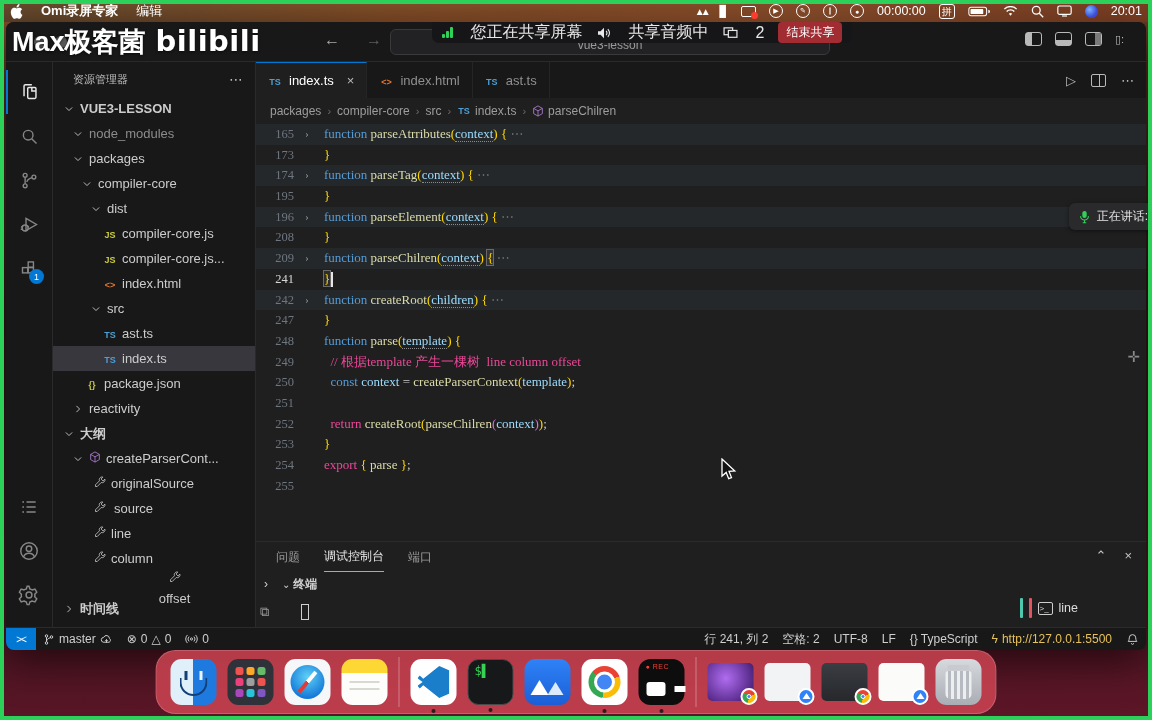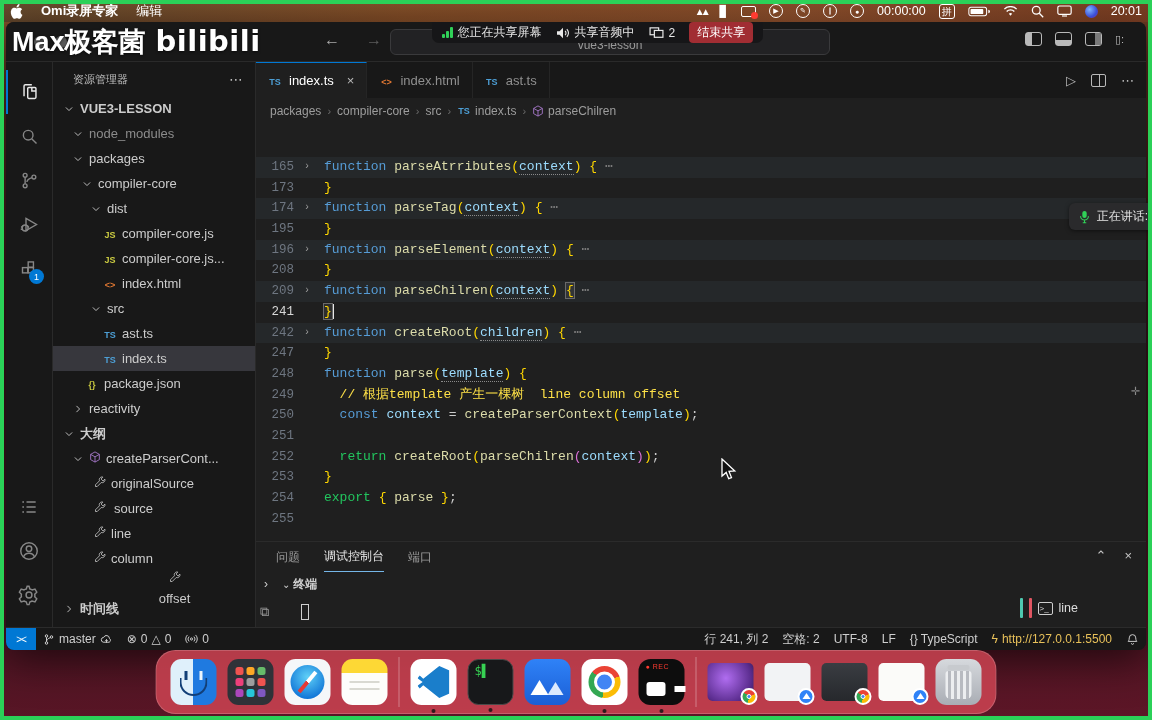--- a/index.html
+++ b/index.html
@@ -28,21 +28,21 @@
 
   
   .watermark { position:absolute; left:12px; top:24px; z-index:600; color:#fff; display:flex; align-items:baseline; gap:10px;
     text-shadow:0 1px 3px rgba(0,0,0,.6); pointer-events:none; }
   .watermark .wm-cn { font-size:27px; font-weight:bold; }
   .watermark .wm-logo { font-size:29px; font-weight:900; letter-spacing:.5px; font-family:"DejaVu Sans",sans-serif; }
 
   
   .sharebar { position:absolute; left:432px; top:22px; height:21px; z-index:550; display:flex; align-items:center; gap:14px;
     background:#161618; border-radius:0 0 7px 7px; padding:0 10px; }
-  .sharebar .seg { display:flex; align-items:center; gap:5px; color:#e8e8e8; font-size:12px; white-space:nowrap; }
+  .sharebar .seg { display:flex; align-items:center; gap:18px; color:#e8e8e8; font-size:16px; white-space:nowrap; }
   .sig-bars { display:inline-flex; align-items:flex-end; gap:1.5px; height:11px; }
   .sig-bars i { width:2.5px; background:#30d158; border-radius:1px; }
   .sig-bars i:nth-child(1){height:4px} .sig-bars i:nth-child(2){height:7px} .sig-bars i:nth-child(3){height:11px}
   .stop-btn { background:#a12d33; color:#fff; border:none; border-radius:4px; font-size:12px; padding:2px 8px; cursor:pointer; }
 
   
   .speaking { position:absolute; right:0; top:203px; height:27px; z-index:650; display:flex; align-items:center; gap:7px;
     background:#2a2a2c; border-radius:6px 0 0 6px; padding:0 4px 0 10px; font-size:12px; color:#e5e5e5; box-shadow:0 1px 4px rgba(0,0,0,.5); }
 
   
@@ -94,29 +94,29 @@
   .tabstrip-right { position:absolute; right:12px; top:0; bottom:0; display:flex; align-items:center; gap:15px; color:#b9b9b9; font-size:13px; }
   .splitic { width:15px; height:13px; border:1.2px solid #b9b9b9; border-radius:2px; position:relative; }
   .splitic::before { content:""; position:absolute; left:50%; top:0; bottom:0; width:1.2px; background:#b9b9b9; }
 
   .breadcrumb { flex:0 0 26px; display:flex; align-items:center; gap:6px; padding-left:14px; color:#9d9d9d; font-size:12px; background:#1f1f1f; }
   .breadcrumb .sep { color:#6a6a6a; font-size:11px; }
   .bc-item { display:flex; align-items:center; gap:4px; cursor:pointer; }
 
   
   .codearea { flex:1; position:relative; overflow:hidden; background:#1f1f1f;
-    font-family:Liberation Mono, monospace; font-size:13px;margin-top:33px; }
+    font-family:Liberation Serif, serif; font-size:13px; }
   .code-line { display:flex; align-items:center; height:20.7px; line-height:20.7px; white-space:pre; }
   .code-line.fold-hl { background:rgba(120,150,180,.08); }
   .lnum { flex:0 0 42px; text-align:right; color:#6e7681; padding-right:4px; font-size:12.5px; }
   .code-line.cur .lnum { color:#d7d7d7; }
   .fcol { flex:0 0 18px; color:#9d9d9d; font-size:10px; display:flex; justify-content:center; }
   .ltext { padding-left:8px; }
   .tk-k{color:#569cd6} .tk-f{color:#dcdcaa} .tk-v{color:#9cdcfe} .tk-w{color:#cccccc}
-  .tk-b1{color:#ffd700} .tk-b2{color:#da70d6} .tk-c{color:#fde047} .tk-m{color:#22c55e}
+  .tk-b1{color:#ffd700} .tk-b2{color:#da70d6} .tk-c{color:#ec4899} .tk-m{color:#ec4899}
   .tk-d{color:#7a7a7a} .tk-u{border-bottom:1.2px dotted #8a8a8a}
   .tk-mb{outline:1px solid #6a6a6a; background:rgba(110,110,110,.18)}
   .caret { display:inline-block; width:1.6px; height:15px; background:#e6e6e6; vertical-align:middle; margin-left:1px; }
   .plus-handle { position:absolute; right:6px; top:224px; color:#8a8a8a; font-size:15px; }
 
   
   .panel { flex:0 0 86px; border-top:1px solid #2b2b2b; background:#1f1f1f; display:flex; flex-direction:column; position:relative;justify-content:space-between; }
   .panel-tabs { flex:0 0 30px; display:flex; align-items:center; gap:24px; padding-left:20px; font-size:12px; color:#9a9a9a; }
   .panel-tab { height:30px; display:flex; align-items:center; cursor:pointer; }
   .panel-tab.active { color:#e7e7e7; border-bottom:1.5px solid #75b6e8; }

